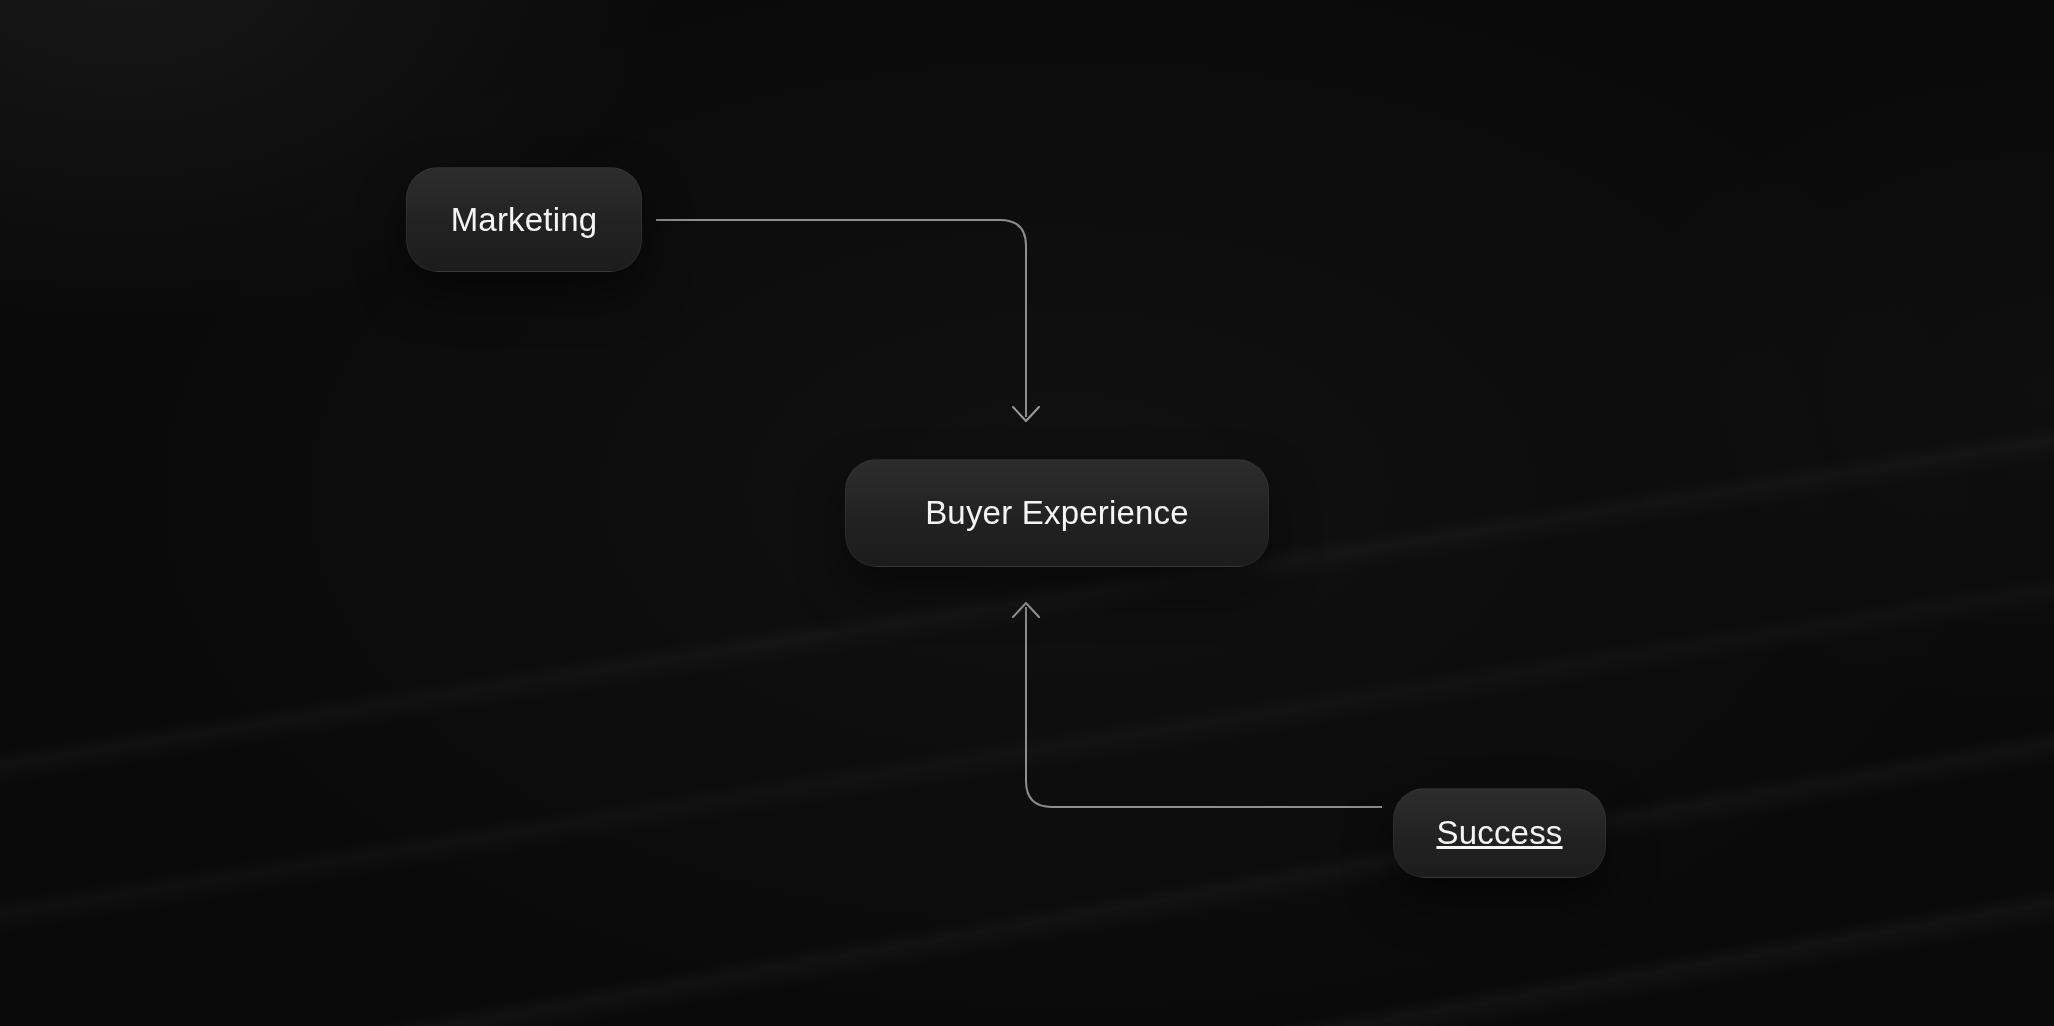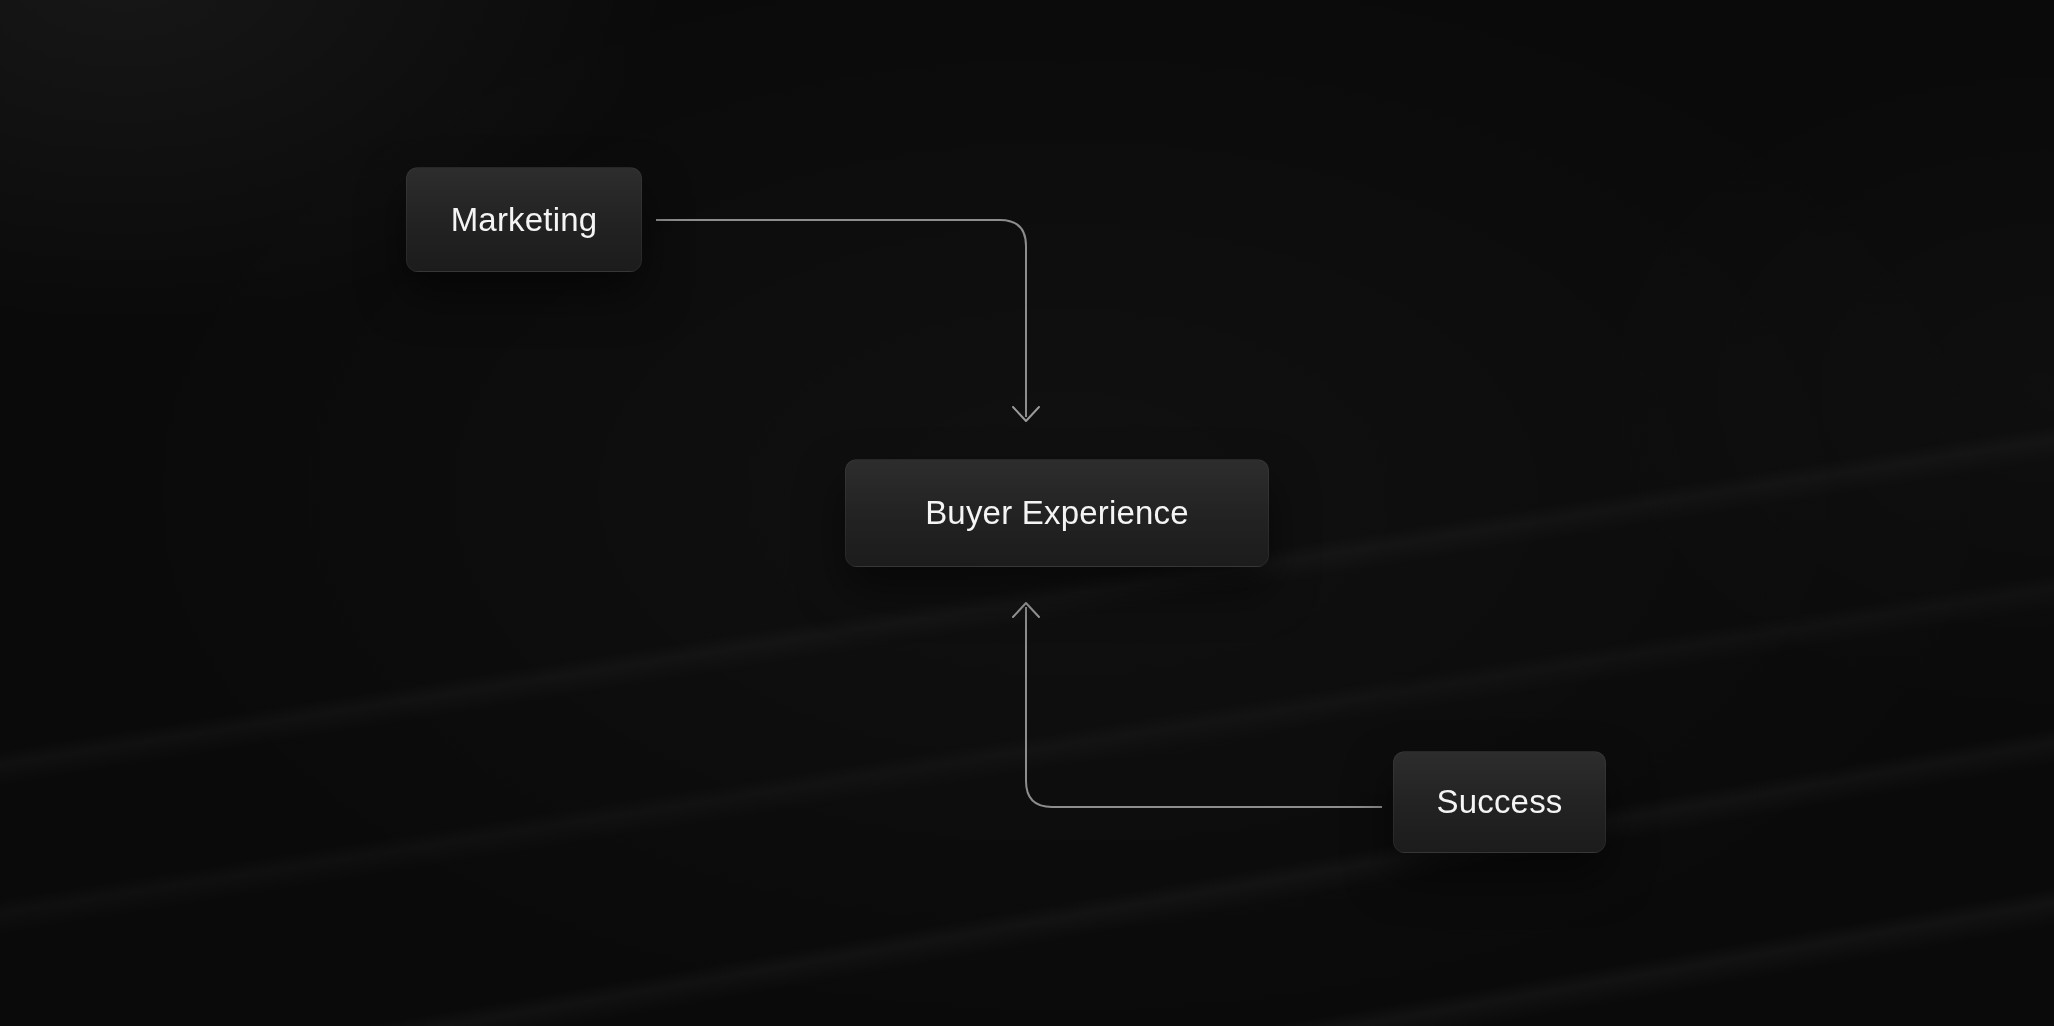--- a/index.html
+++ b/index.html
@@ -49,32 +49,32 @@
     stroke-linecap: round;
     stroke-linejoin: round;
   }
   .node {
     position: absolute;
     display: flex;
     align-items: center;
     justify-content: center;
     background: linear-gradient(180deg, #2d2d2d 0%, #222222 55%, #1c1c1c 100%);
     border: 1px solid rgba(255,255,255,0.05);
-    border-radius: 12px;
+    border-radius: 32px;
     box-shadow: 0 22px 45px rgba(0,0,0,0.5);
     color: #f4f4f3;
     font-size: 33px;
     font-weight: 500;
     letter-spacing: 0.2px;
     box-sizing: border-box;
     white-space: nowrap;
   }
   .node-marketing       { left: 406px;  top: 167px; width: 236px; height: 105px; }
   .node-buyer           { left: 845px;  top: 459px; width: 424px; height: 108px; }
-  .node-success         { left: 1393px; top: 751px; width: 213px; height: 102px; }
+  .node-success         { left: 1393px; top: 788px; width: 213px; height: 90px; text-decoration: underline; }
 </style>
 </head>
 <body>
 
 <div class="stage">
   <div class="streaks"></div>
 
   <svg class="connectors" viewBox="0 0 2054 1026" xmlns="http://www.w3.org/2000/svg">
 
     <path class="edge" d="M 656 220 H 1000 Q 1026 220 1026 246 V 417"></path>

